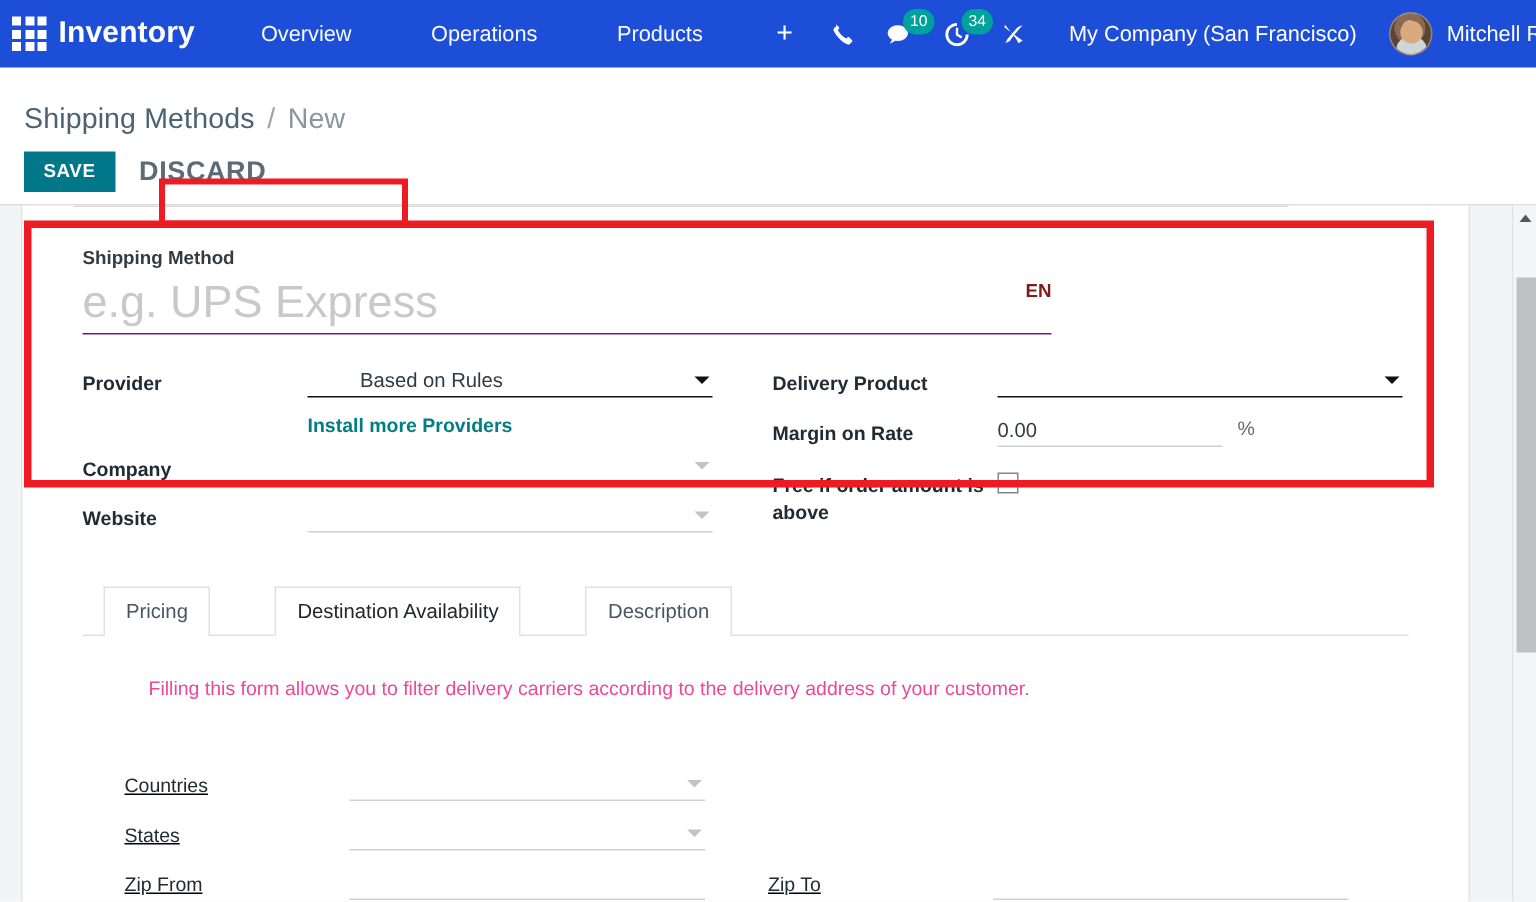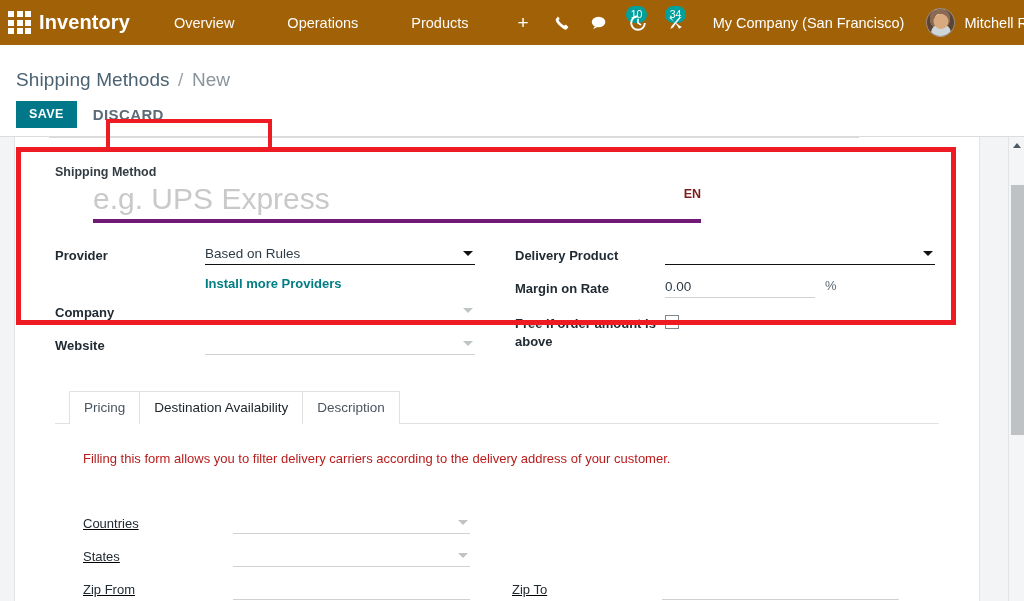--- a/index.html
+++ b/index.html
@@ -6,21 +6,21 @@
   html, body {
     width: 1024px; height: 601px;
     font-family: "Liberation Sans", sans-serif;
     background: #ffffff;
     overflow: hidden;
   }
 
   
   .navbar {
     height: 45px;
-    background: #a16207;
+    background: #1d4ed8;
     display: flex;
     align-items: center;
     padding: 0 14px 0 8px;
     color: #ffffff;
     position: relative;
   }
   .apps-grid {
     width: 26px; height: 26px;
     display: grid;
     grid-template-columns: repeat(3, 6px);
@@ -48,21 +48,21 @@
   }
   .nav-icon-wrap {
     position: relative; padding: 0 11px; cursor: pointer;
     display: flex; align-items: center; height: 45px;
   }
   .badge {
     position: absolute; top: 6px; left: 22px;
     background: #00A09D; color: #ffffff;
     font-size: 10.5px; line-height: 1;
     border-radius: 9px; padding: 3px 5px 3.5px 5px;
-    min-width: 18px; text-align: center; font-weight: normal; margin-left: 24px;
+    min-width: 18px; text-align: center; font-weight: normal;
   }
   .company-name {
     font-size: 14.5px; color: #fff; padding: 0 14px 0 18px;
     white-space: nowrap; cursor: pointer;
   }
   .user-zone { display: flex; align-items: center; gap: 9px; padding-left: 8px; cursor: pointer; }
   .avatar {
     width: 29px; height: 29px; border-radius: 50%;
     background: radial-gradient(circle at 48% 36%, #e8c9a8 0 22%, #8a6a52 23% 46%, #5c4434 47% 100%);
     border: 1px solid rgba(255,255,255,.35);
@@ -90,21 +90,21 @@
   .breadcrumb .crumb-current { color: #8a949b; }
   .btn-row { margin-top: 9px; display: flex; align-items: center; gap: 4px; height: 28px; }
   .btn-save {
     background: #00788a; color: #ffffff; border: none;
     font-size: 12.5px; font-weight: bold; letter-spacing: .4px;
     padding: 6px 13px; cursor: pointer; font-family: inherit;
     height: 27px; line-height: 14px;
   }
   .btn-discard {
     background: transparent; color: #5c6b75; border: none;
-    font-size: 15px; font-weight: bold; letter-spacing: .4px;
+    font-size: 18px; font-weight: bold; letter-spacing: .4px;
     padding: 6px 12px; cursor: pointer; font-family: inherit;
   }
 
   
   .content-area {
     position: relative;
     margin-top: 8px;
     border-top: 1px solid #dcdcdc;
     height: 471px;
     background: #f3f4f6;
@@ -121,24 +121,23 @@
     border-top: 1px solid #d8dadc;
   }
   .sheet-inner { padding: 28px 40px 0 40px; }
 
   
   .title-block { position: relative; width: 646px; }
   .field-label-small {
     font-size: 12.5px; color: #333c43; font-weight: bold; margin-bottom: 2px;
   }
   .title-input-line {
-    border-bottom: 4px solid #701a75;
+    border-bottom: 1px solid #701a75;
     height: 42px; display: flex; align-items: flex-end;
     padding-bottom: 2px;
-    margin-left: 38px;
   }
   .title-placeholder { font-size: 30px; color: #c9c9c9; line-height: 36px; }
   .lang-badge {
     position: absolute; right: 0px; top: 22px;
     font-size: 12.5px; color: #7f1d1d; font-weight: bold; cursor: pointer;
   }
 
   
   .form-columns { display: flex; margin-top: 20px; }
   .col-left { width: 420px; }
@@ -149,21 +148,21 @@
     width: 150px; padding-top: 4px; flex: none; line-height: 18px;
   }
   .f-label.wide { width: 150px; }
   .f-ctrl { flex: 1; position: relative; }
   .sel-line {
     border-bottom: 1px solid #111; height: 22px;
     display: flex; align-items: center; position: relative;
     padding-right: 16px; cursor: pointer;
   }
   .sel-line.light { border-bottom: 1px solid #cfd2d4; }
-  .sel-val { font-size: 13.5px; color: #2f3b44; }
+  .sel-val { font-size: 13.5px; color: #2f3b44; margin-left: 35px; }
   .caret {
     position: absolute; right: 2px; top: 8px;
     width: 0; height: 0;
     border-left: 5px solid transparent; border-right: 5px solid transparent;
     border-top: 5px solid #111;
   }
   .caret.light { border-top-color: #bfc4c7; }
   .link-inline {
     display: block; font-size: 13px; color: #017e84; font-weight: bold;
     margin-top: 11px; margin-bottom: 8px; cursor: pointer; text-decoration: none;
@@ -176,40 +175,40 @@
   .suffix-pct { font-size: 13px; color: #5c6b75; margin-left: 10px; padding-top: 2px; }
   .cb {
     width: 14px; height: 14px; border: 1px solid #7d878e;
     background: #fff; cursor: pointer; margin-top: 4px; display: block;
   }
   .row-inline { display: flex; align-items: flex-start; }
   .ctrl-w200 { width: 150px; }
 
   
   .notebook { margin-top: 30px; position: relative; }
-  .tabs { display: flex; align-items: flex-end; position: relative; z-index: 3; padding-left: 14px; }
+  .tabs { display: flex; align-items: flex-end; position: relative; z-index: 3; padding-left: 14px; gap: 44px; }
   .tab {
     font-size: 13.5px; color: #4a5560;
     padding: 7px 14px 7px 14px;
     border: 1px solid #dfe1e3; border-bottom: none;
     background: #ffffff; cursor: pointer;
     position: relative; margin-right: -1px; line-height: 18px;
   }
   .tab.active { color: #21272c; font-weight: normal; z-index: 2; }
   .tab-highlight {
     position: absolute; border: 4px solid #ee1c22; pointer-events: none;
     z-index: 5;
   }
   .tab-panel {
     border-top: 1px solid #dfe1e3;
     padding: 26px 40px 0 28px;
     position: relative;
     margin-top: -1px;
   }
-  .panel-note { font-size: 13px; color: #b91c1c; line-height: 18px; }
+  .panel-note { font-size: 13px; color: #ec4899; line-height: 18px; margin-left: 16px; }
   .panel-fields { margin-top: 44px; display: flex; text-decoration: underline; }
   .pf-left { width: 420px; }
   .pf-right { width: 420px; margin-left: 42px; }
   .pf-row { display: flex; align-items: flex-start; margin-bottom: 6px; min-height: 27px; }
   .pf-label {
     font-size: 13px; color: #212b33; width: 150px; flex: none;
     padding-top: 3px; line-height: 18px;
   }
   .pf-ctrl { flex: 1; }
 

